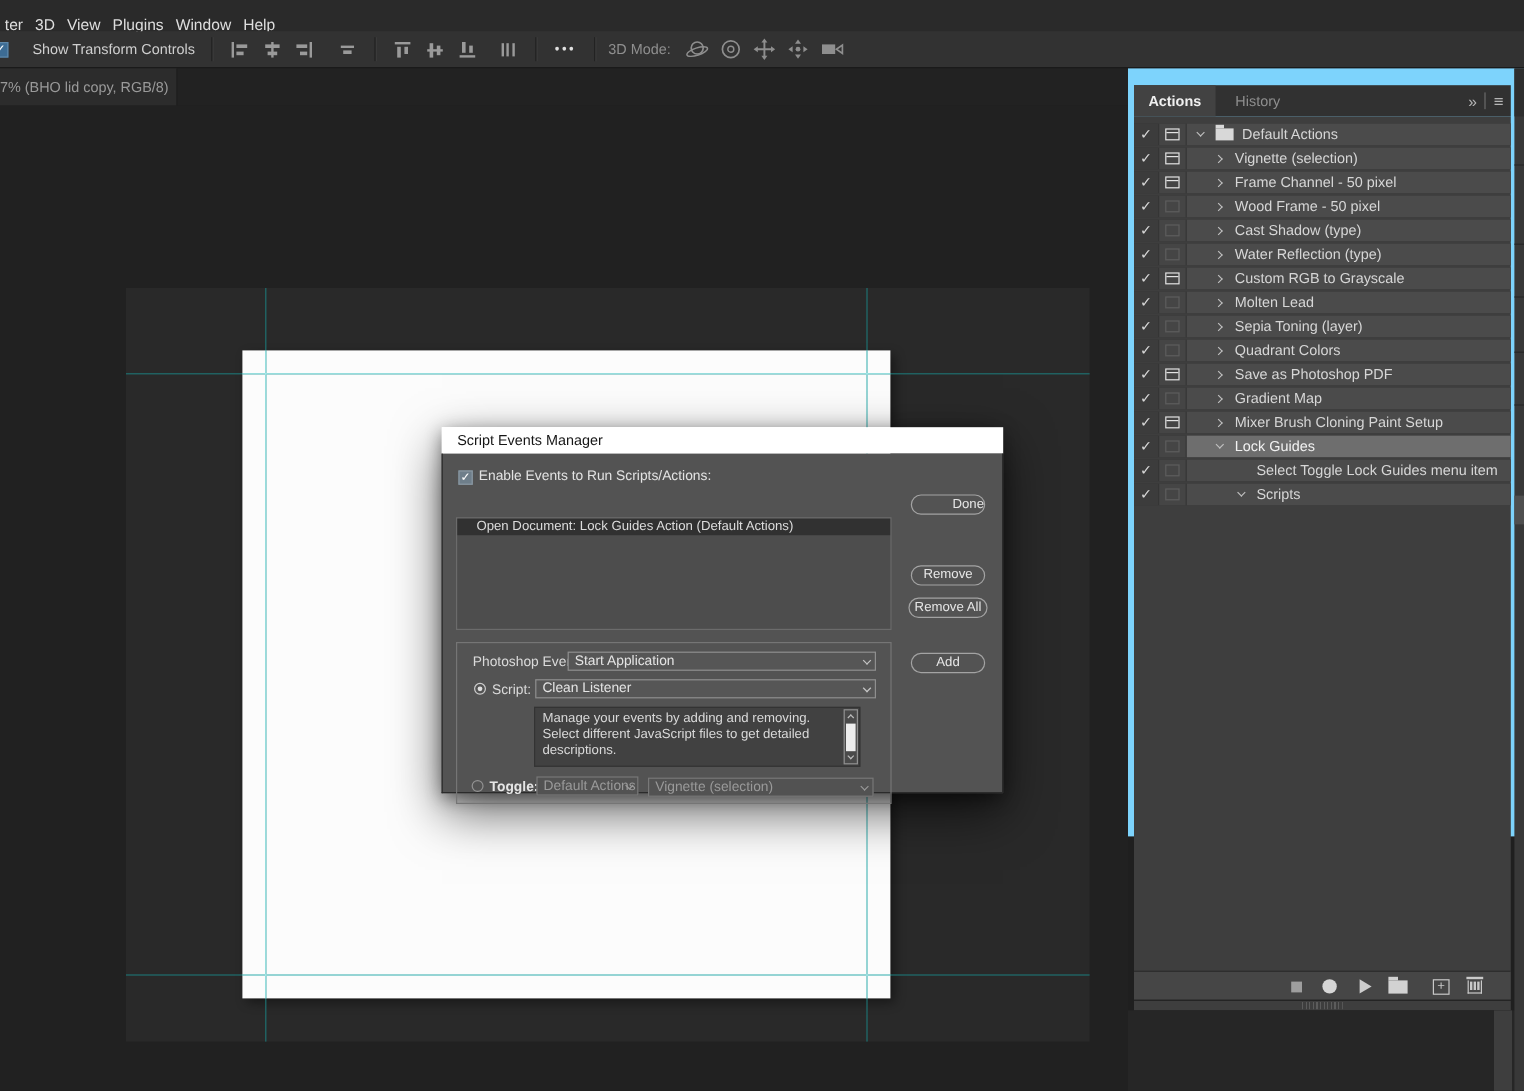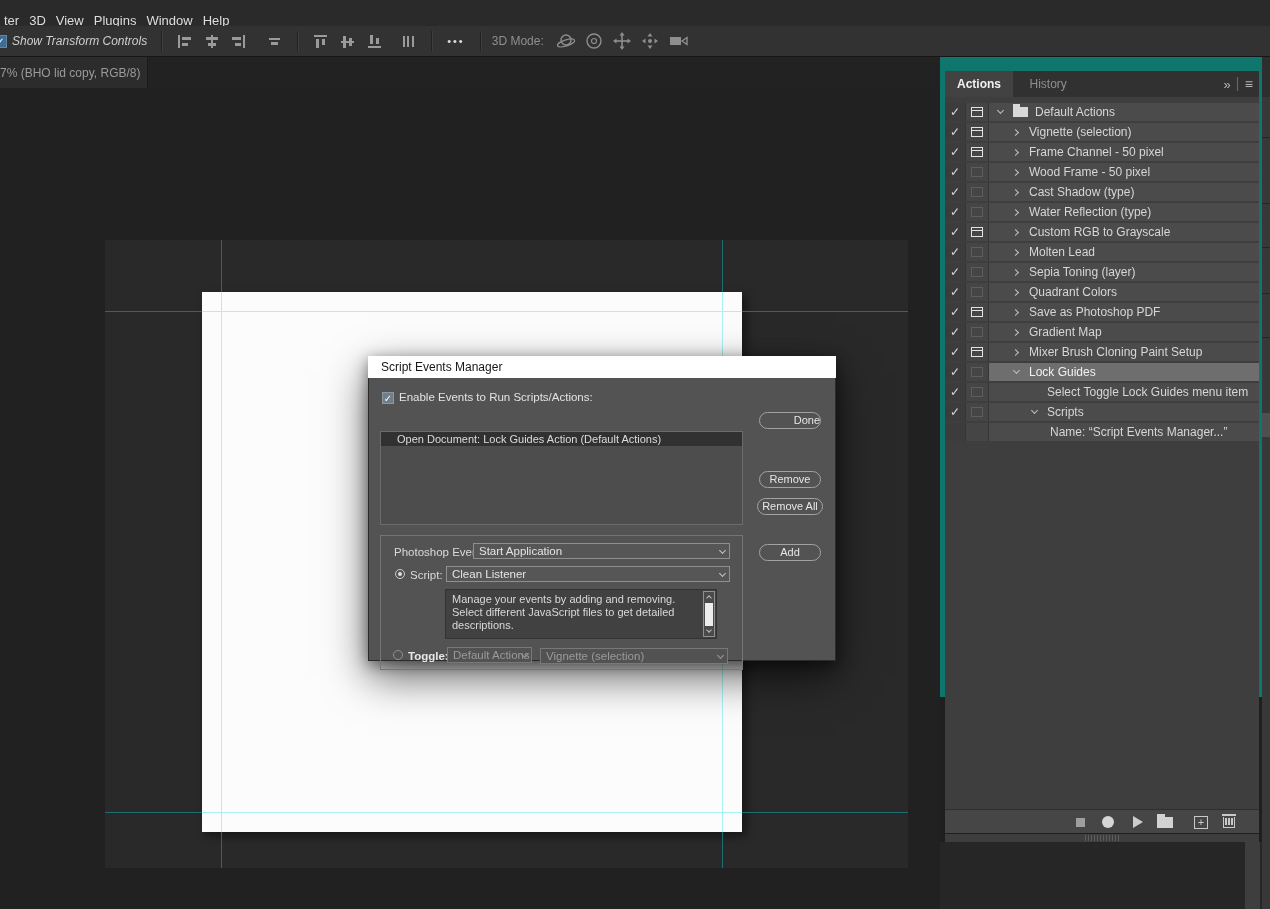--- a/index.html
+++ b/index.html
@@ -15,21 +15,21 @@
     display:flex; align-items:center; padding-left:4px; gap:10px;
     font-size:13px; color:#dedede; }
   .menu-item { cursor:default; }
   
   .options-bar { position:absolute; left:0; top:26px; width:1270px; height:31px;
     background:#323232; border-bottom:1px solid #161616;
     display:flex; align-items:center; font-size:12px; color:#cfcfcf; }
   .ob-checkbox { position:absolute; left:-6px; top:9px; width:13px; height:13px;
     background:#3d6c94; border:1px solid #5e87a8; color:#fff; font-size:10px;
     line-height:11px; text-align:center; }
-  .ob-label { margin-left:12px;font-style:italic; }
+  .ob-label { margin-left:27px; }
   .ob-sep { width:1px; height:20px; background:#222; box-shadow:1px 0 0 #3e3e3e; margin:0 9px; }
   .ob-icon { width:17px; height:17px; display:inline-block; margin:0 5px; }
   .ob-icon svg { display:block; }
   .ob-more { color:#e0e0e0; font-size:11px; letter-spacing:2px; margin:0 6px; }
   .ob-mode-label { color:#8f8f8f; margin:0 8px 0 2px; }
   .mode-icon { width:22px; height:20px; display:inline-block; margin:0 3px; }
   
   .tab-bar { position:absolute; left:0; top:57px; width:940px; height:31px;
     background:#222; display:flex; }
   .doc-tab { height:31px; display:flex; align-items:center; padding:0 10px;
@@ -92,21 +92,21 @@
     background:#414141; border:1px solid #333; font-size:11px; color:#d9d9d9;
     line-height:13px; padding:3px 18px 3px 6px; }
   .desc-scroll { position:absolute; right:1px; top:1px; width:12px; height:46px;
     background:#4a4a4a; border:1px solid #909090; }
   .desc-thumb { position:absolute; left:1px; top:11px; width:8px; height:23px; background:#ededed; }
   .sc-chev { position:absolute; left:3px; width:4px; height:4px;
     border-right:1.3px solid #bdbdbd; border-bottom:1.3px solid #bdbdbd; }
   .sc-up { top:4px; transform:rotate(-135deg); }
   .sc-down { bottom:4px; transform:rotate(45deg); }
   
-  .dock { position:absolute; left:940px; top:57px; width:330px; height:640px; background:#0f766e; }
+  .dock { position:absolute; left:940px; top:57px; width:330px; height:640px; background:#7dd3fc; }
   .actions-panel { position:absolute; left:5px; top:14px; width:314px; height:771px; }
   .panel-header { position:absolute; left:0; top:0; width:314px; height:26px; background:#313131; }
   .panel-tab { display:inline-block; height:26px; line-height:26px; padding:0 12px;
     font-size:12px; color:#8f8f8f; }
   .panel-tab.active { background:#424242; color:#f0f0f0; font-weight:700; }
   .panel-header-icons { position:absolute; right:6px; top:0; height:26px;
     display:flex; align-items:center; gap:7px; color:#b5b5b5; }
   .ph-collapse { font-size:13px; letter-spacing:-1px; }
   .ph-div { width:1px; height:14px; background:#6a6a6a; }
   .ph-menu { font-size:14px; }
@@ -586,28 +586,20 @@
           <div class="cell dialog-cell">
             <span class="dlg-toggle off"></span>
           </div>
           <div class="cell main-cell lvl2">
             <span class="tw-wrap">
               <span class="tw exp"></span>
             </span>
             <span>Scripts</span>
           </div>
         </div>
-        <div class="action-row">
-          <div class="cell check-cell"></div>
-          <div class="cell dialog-cell"></div>
-          <div class="cell main-cell lvl3">
-            <span class="tw-wrap"></span>
-            <span>Name:  “Script Events Manager...”</span>
-          </div>
-        </div>
       </div>
     <div class="transport">
       <span class="tp tp-stop">
           <span class="i-stop"></span>
         </span>
       <span class="tp tp-record">
           <span class="i-record"></span>
         </span>
       <span class="tp tp-play">
           <span class="i-play"></span>

